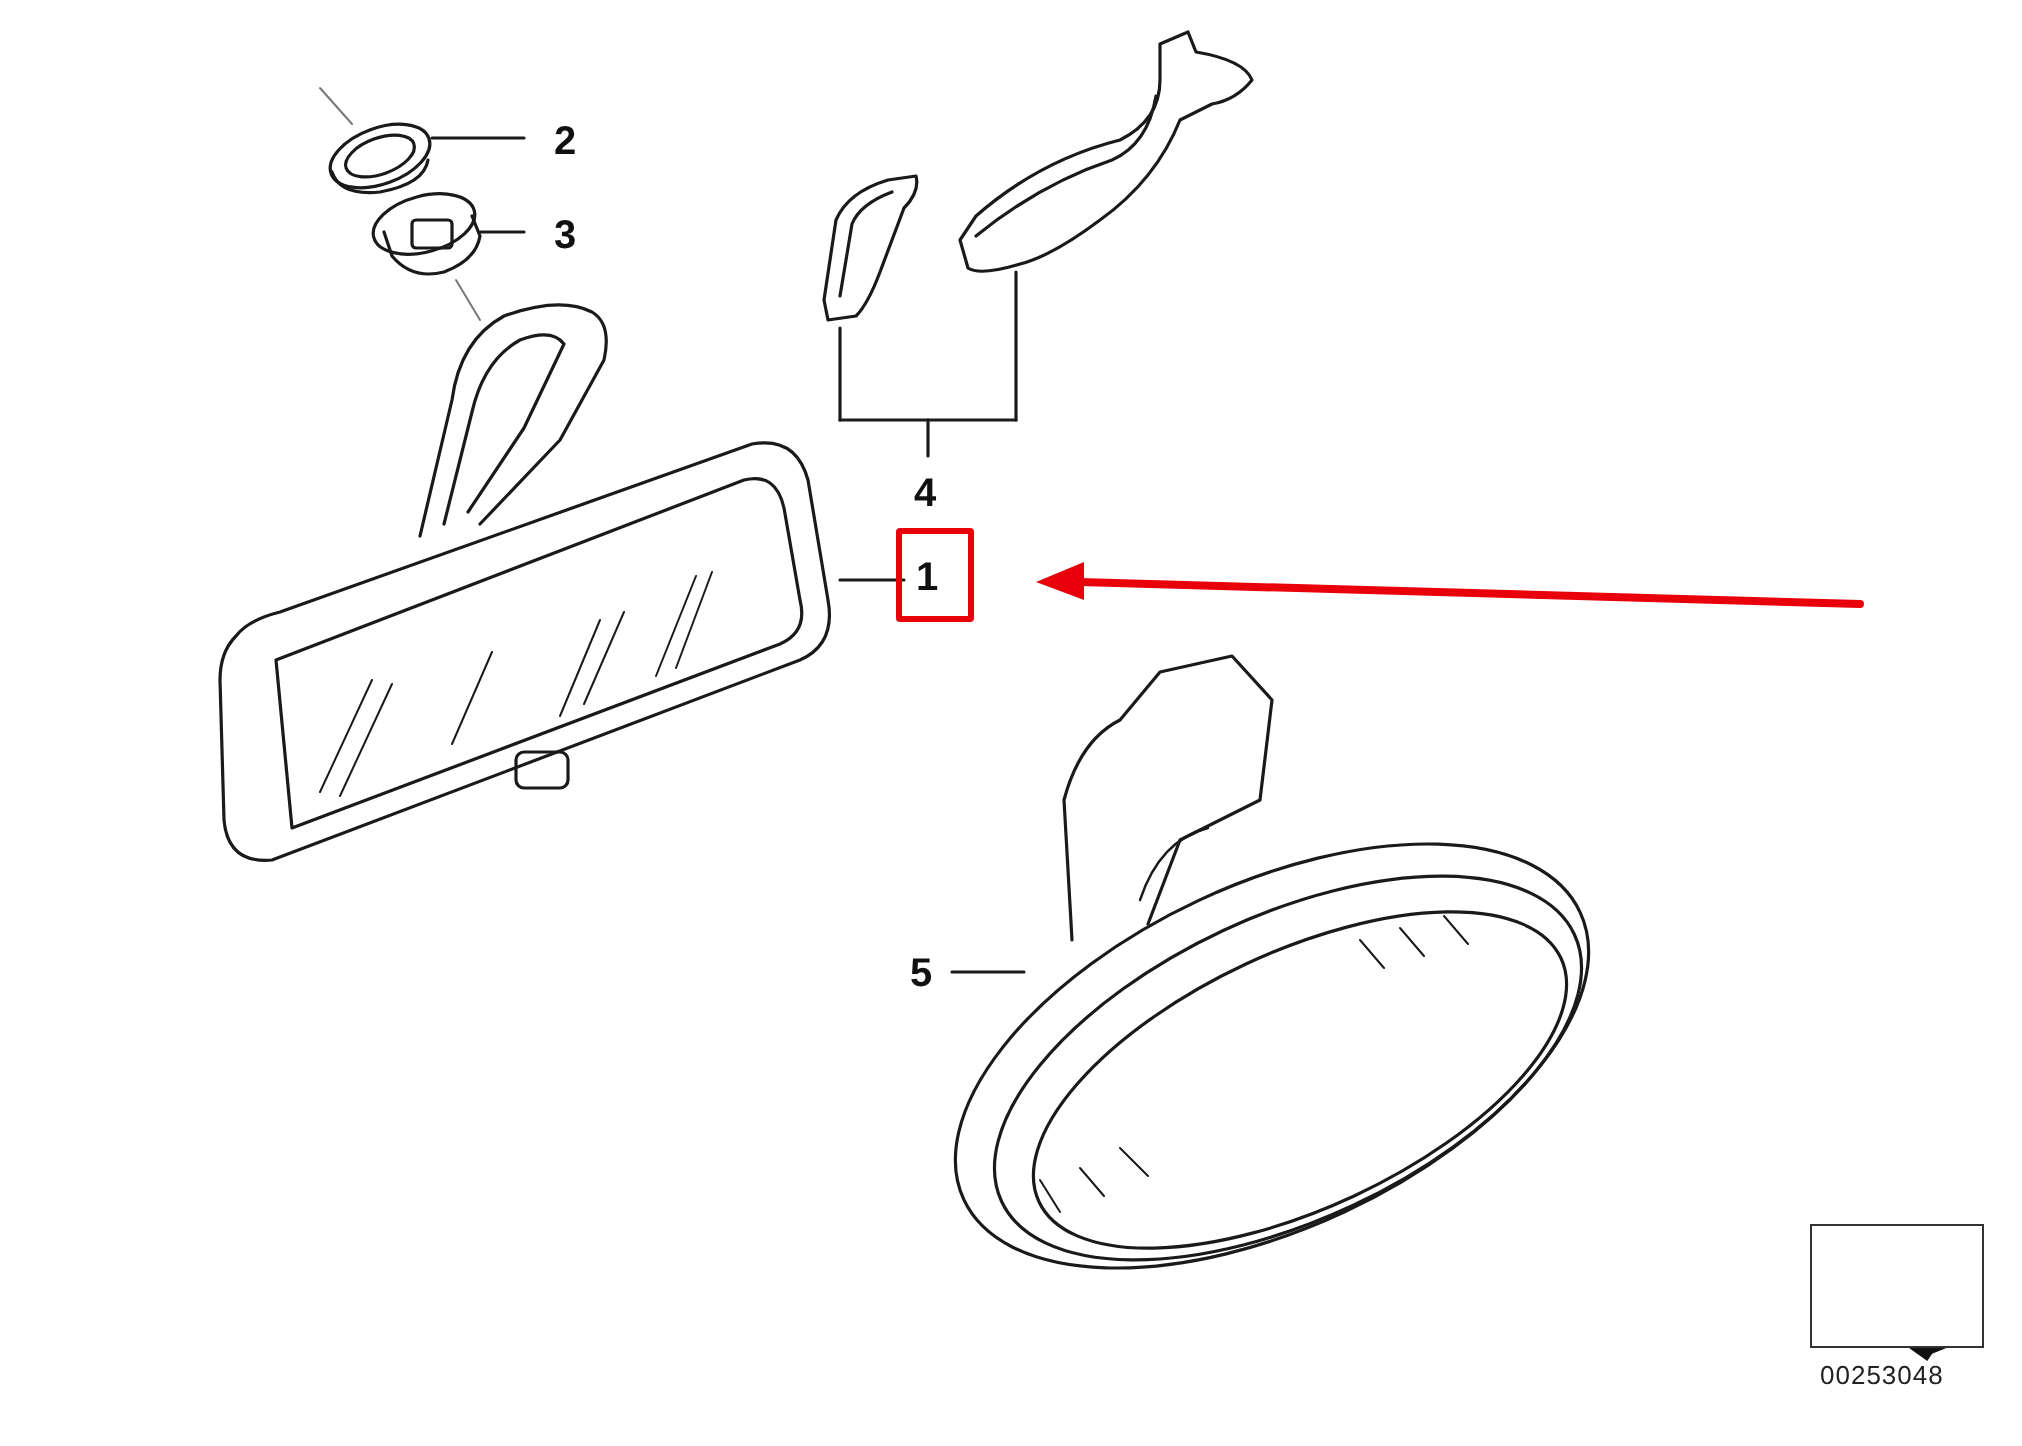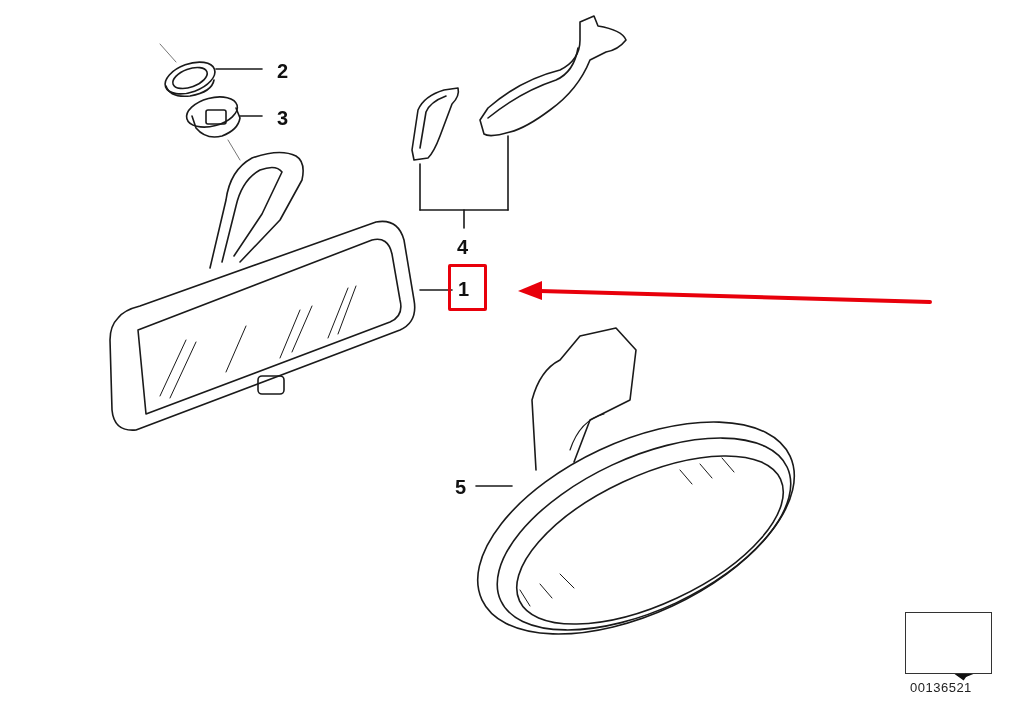--- a/index.html
+++ b/index.html
@@ -84,13 +84,13 @@
 </svg>
 
 <div class="label" style="left:277px;top:61px;">2</div>
 <div class="label" style="left:277px;top:108px;">3</div>
 <div class="label" style="left:457px;top:237px;">4</div>
 <div class="highlight-box" style="left:448px;top:264px;width:39px;height:47px;"></div>
 <div class="label" style="left:458px;top:279px;">1</div>
 <div class="label" style="left:455px;top:477px;">5</div>
 
 <div class="catalog-icon" style="left:905px;top:612px;width:87px;height:62px;"></div>
-<div class="catalog-number" style="left:910px;top:680px;">00136521</div>
+<div class="catalog-number" style="left:910px;top:680px;">00253048</div>
 
 </body></html>

